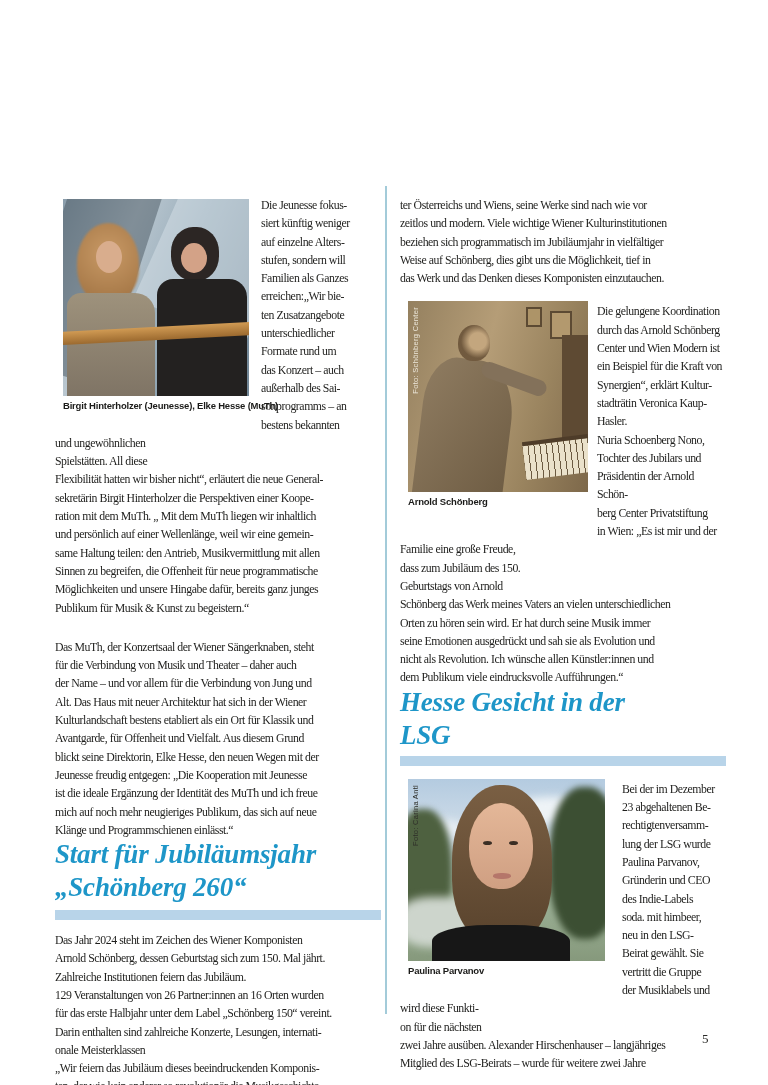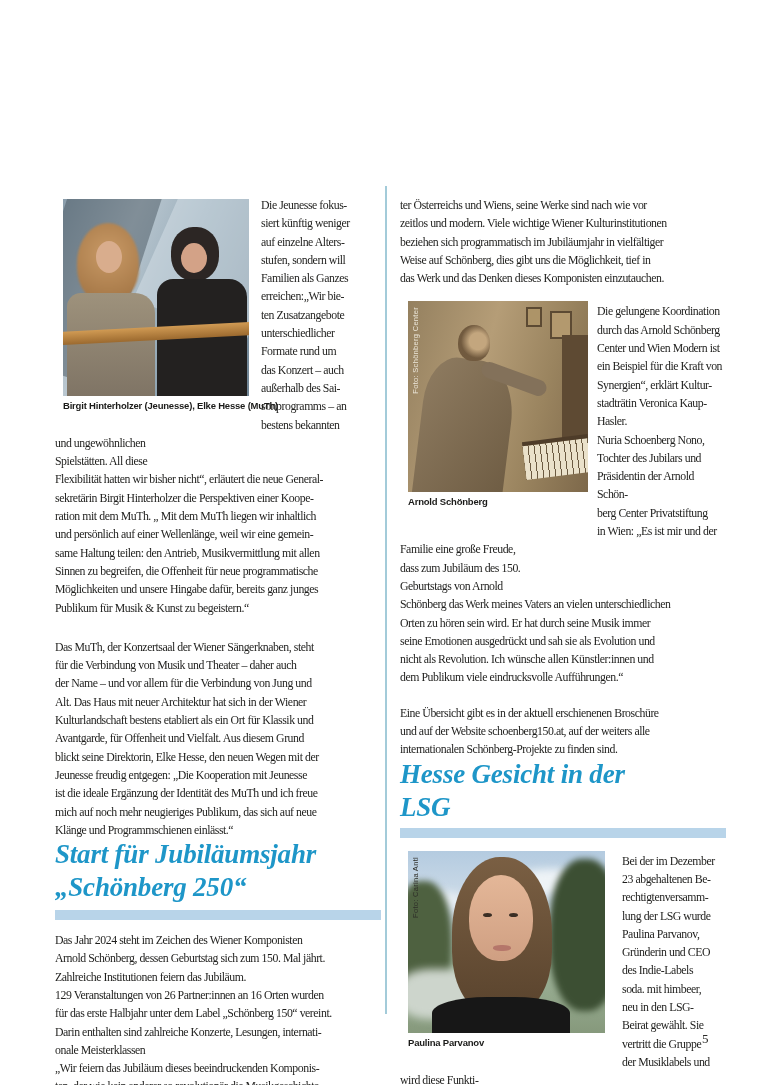--- a/index.html
+++ b/index.html
@@ -184,21 +184,21 @@
 Kulturlandschaft bestens etabliert als ein Ort für Klassik und
 Avantgarde, für Offenheit und Vielfalt. Aus diesem Grund
 blickt seine Direktorin, Elke Hesse, den neuen Wegen mit der
 Jeunesse freudig entgegen: „Die Kooperation mit Jeunesse
 ist die ideale Ergänzung der Identität des MuTh und ich freue
 mich auf noch mehr neugieriges Publikum, das sich auf neue
 Klänge und Programmschienen einlässt.“</span>
     </p>
 
     <h2 class="heading m-headL">Start für Jubiläumsjahr
-„Schönberg 250“</h2>
+„Schönberg 260“</h2>
     <div class="heading-bar"></div>
 
     <p class="para m-para3L">
       <span class="body-text">Das Jahr 2024 steht im Zeichen des Wiener Komponisten
 Arnold Schönberg, dessen Geburtstag sich zum 150. Mal jährt.
 Zahlreiche Institutionen feiern das Jubiläum.
 129 Veranstaltungen von 26 Partner:innen an 16 Orten wurden
 für das erste Halbjahr unter dem Label „Schönberg 150“ vereint.
 Darin enthalten sind zahlreiche Konzerte, Lesungen, internati-
 onale Meisterklassen
@@ -247,25 +247,20 @@
 Familie eine große Freude,
 dass zum Jubiläum des 150.
 Geburtstags von Arnold
 Schönberg das Werk meines Vaters an vielen unterschiedlichen
 Orten zu hören sein wird. Er hat durch seine Musik immer
 seine Emotionen ausgedrückt und sah sie als Evolution und
 nicht als Revolution. Ich wünsche allen Künstler:innen und
 dem Publikum viele eindrucksvolle Aufführungen.“</span>
     </div>
 
-    <p class="para m-para3R">
-      <span class="body-text">Eine Übersicht gibt es in der aktuell erschienenen Broschüre
-und auf der Website schoenberg150.at, auf der weiters alle
-internationalen Schönberg-Projekte zu finden sind.</span>
-    </p>
 
     <h2 class="heading m-headR">Hesse Gesicht in der
 LSG</h2>
     <div class="heading-bar"></div>
 
     <div class="para m-para4R">
       <div class="photo-block photo-paulina">
         <div class="photo-art art-paulina">
           <div class="shape p-cloud1"></div>
           <div class="shape p-cloud2"></div>

